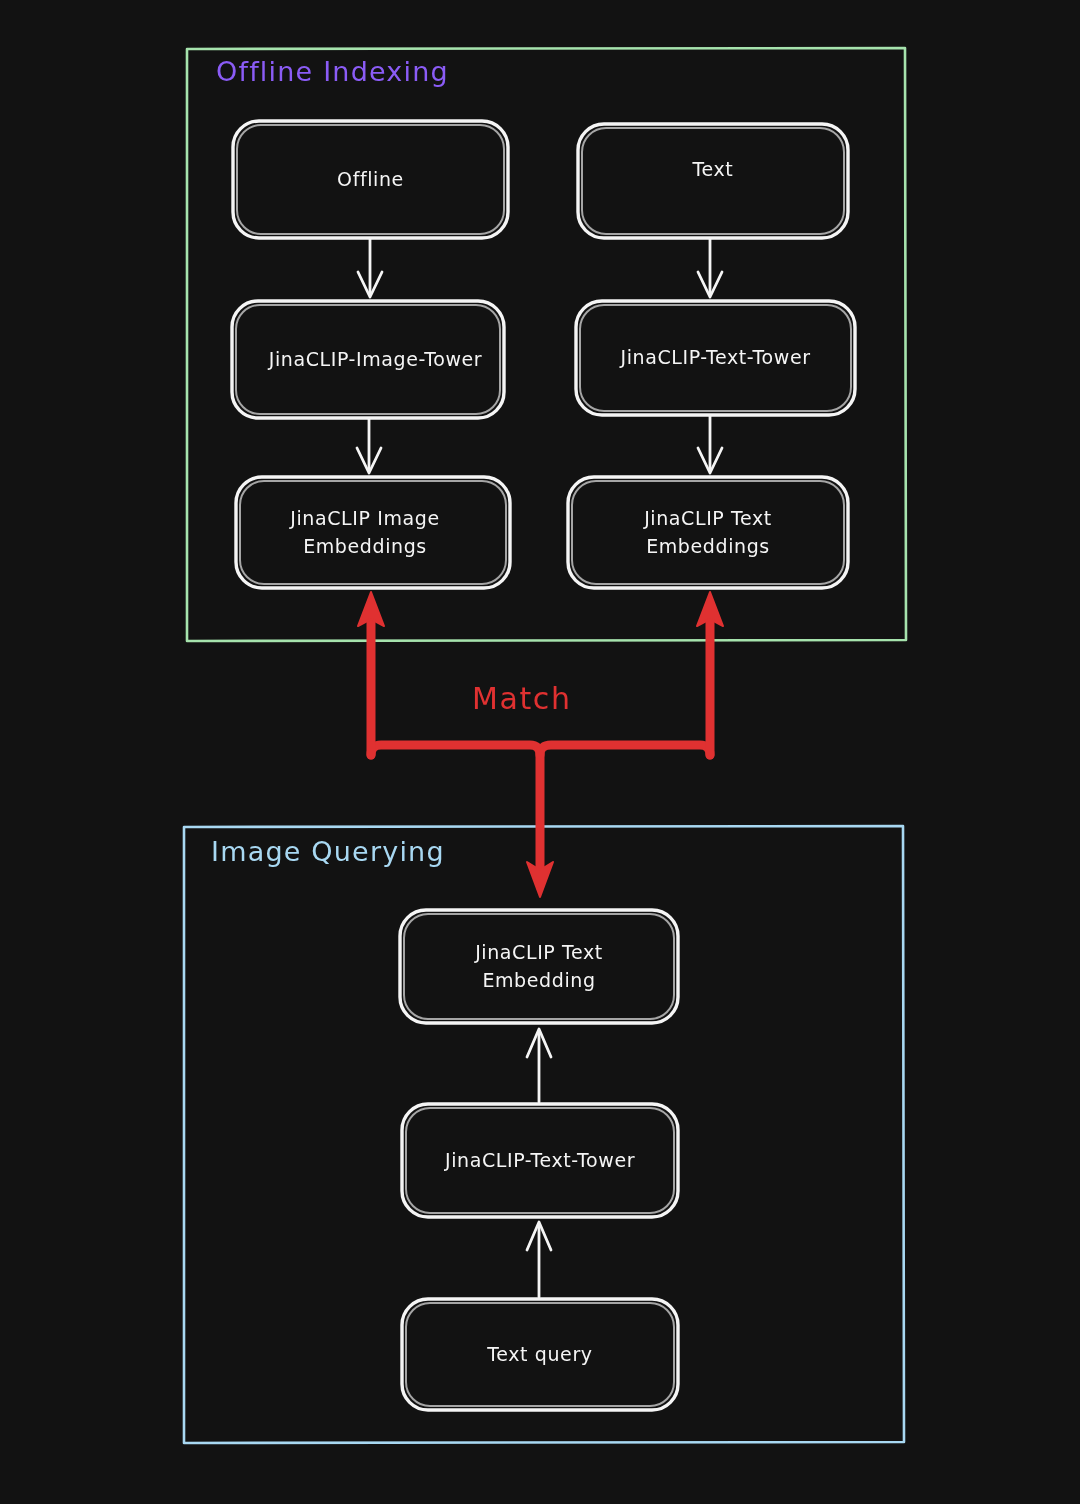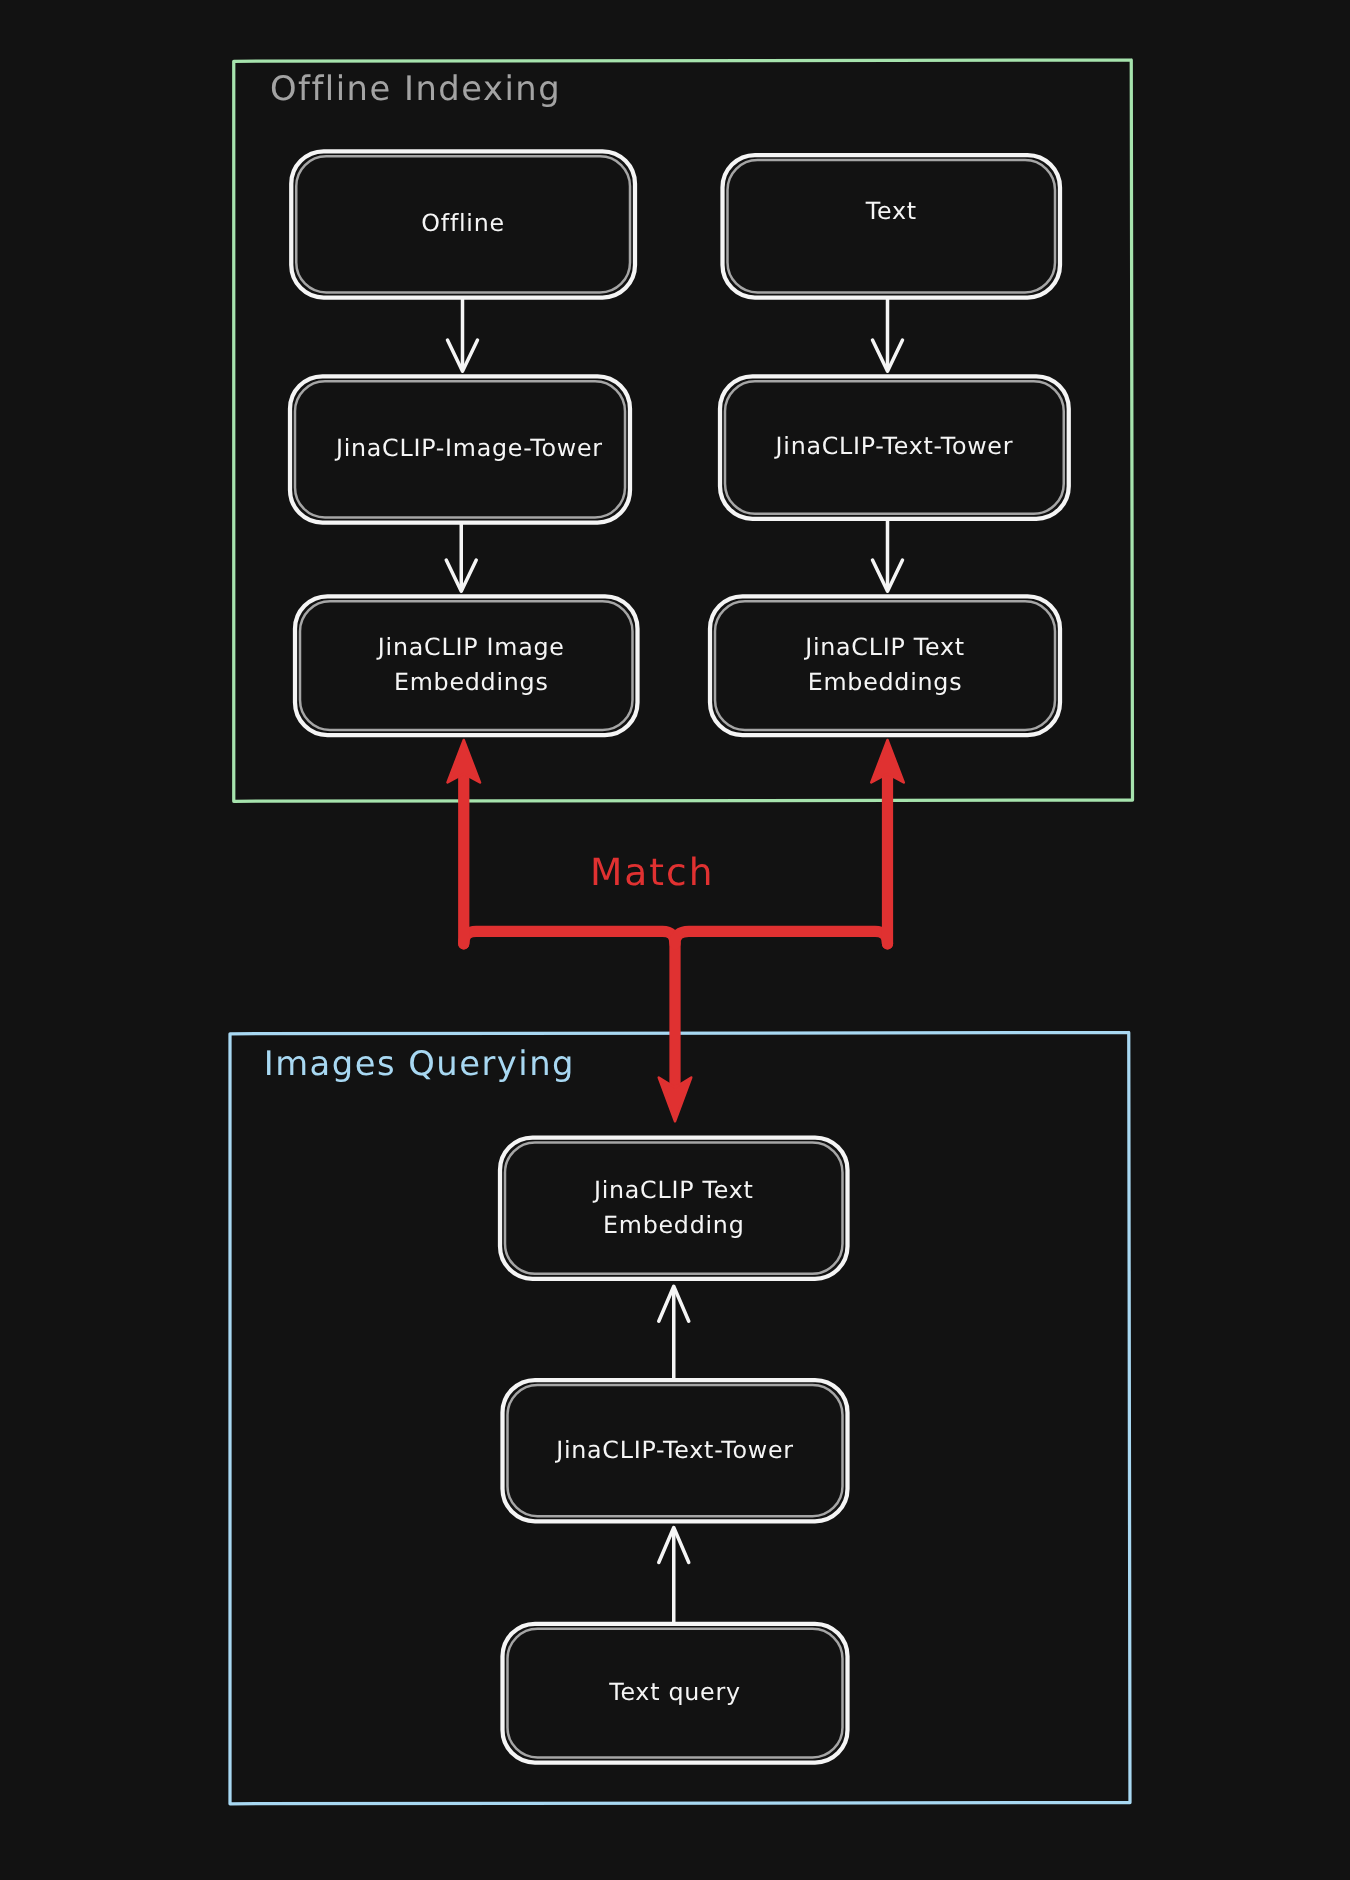--- a/index.html
+++ b/index.html
@@ -79,21 +79,21 @@
     line-height: 1.45;
     white-space: pre-line;
     pointer-events: none;
   }
   .frame-title {
     position: absolute;
     font-family: "DejaVu Sans", sans-serif;
     font-size: 27px;
     letter-spacing: 1.2px;
   }
-  .frame-title.green { color: #a3a3a3; }
+  .frame-title.green { color: #8b5cf6; }
   .frame-title.blue  { color: #a8d8f2; }
   .edge-label {
     position: absolute;
     color: #e03131;
     font-family: "DejaVu Sans", sans-serif;
     font-size: 30px;
     letter-spacing: 1.6px;
   }
 </style>
 </head>
@@ -176,31 +176,31 @@
       <rect class="node-box" x="402" y="1104" width="276" height="113" rx="26" ry="26"></rect>
       <rect class="node-box-2" x="406" y="1108" width="268" height="105" rx="24" ry="24"></rect>
 
       <rect class="node-box" x="402" y="1299" width="276" height="111" rx="26" ry="26"></rect>
       <rect class="node-box-2" x="406" y="1303" width="268" height="103" rx="24" ry="24"></rect>
     </g>
   </svg>
 
   <div class="frame-title green" style="left:216px; top:56px;">Offline Indexing</div>
 
-  <div class="frame-title blue" style="left:211px; top:836px;">Images Querying</div>
+  <div class="frame-title blue" style="left:211px; top:836px;">Image Querying</div>
 
   <div class="node-label" style="left:233px; top:121px; width:275px; height:117px;">Offline</div>
 
   <div class="node-label" style="left:578px; top:124px; width:270px; height:91px;">Text</div>
 
   <div class="node-label" style="left:232px; top:301px; width:287px; height:117px;">JinaCLIP-Image-Tower</div>
 
   <div class="node-label" style="left:576px; top:301px; width:279px; height:114px;">JinaCLIP-Text-Tower</div>
 
-  <div class="node-label" style="left:240px; top:477px; width:274px; height:111px;">JinaCLIP Image
+  <div class="node-label" style="left:228px; top:477px; width:274px; height:111px;">JinaCLIP Image
 Embeddings</div>
 
   <div class="node-label" style="left:568px; top:477px; width:280px; height:111px;">JinaCLIP Text
 Embeddings</div>
 
   <div class="node-label" style="left:400px; top:910px; width:278px; height:113px;">JinaCLIP Text
 Embedding</div>
 
   <div class="node-label" style="left:402px; top:1104px; width:276px; height:113px;">JinaCLIP-Text-Tower</div>
 

